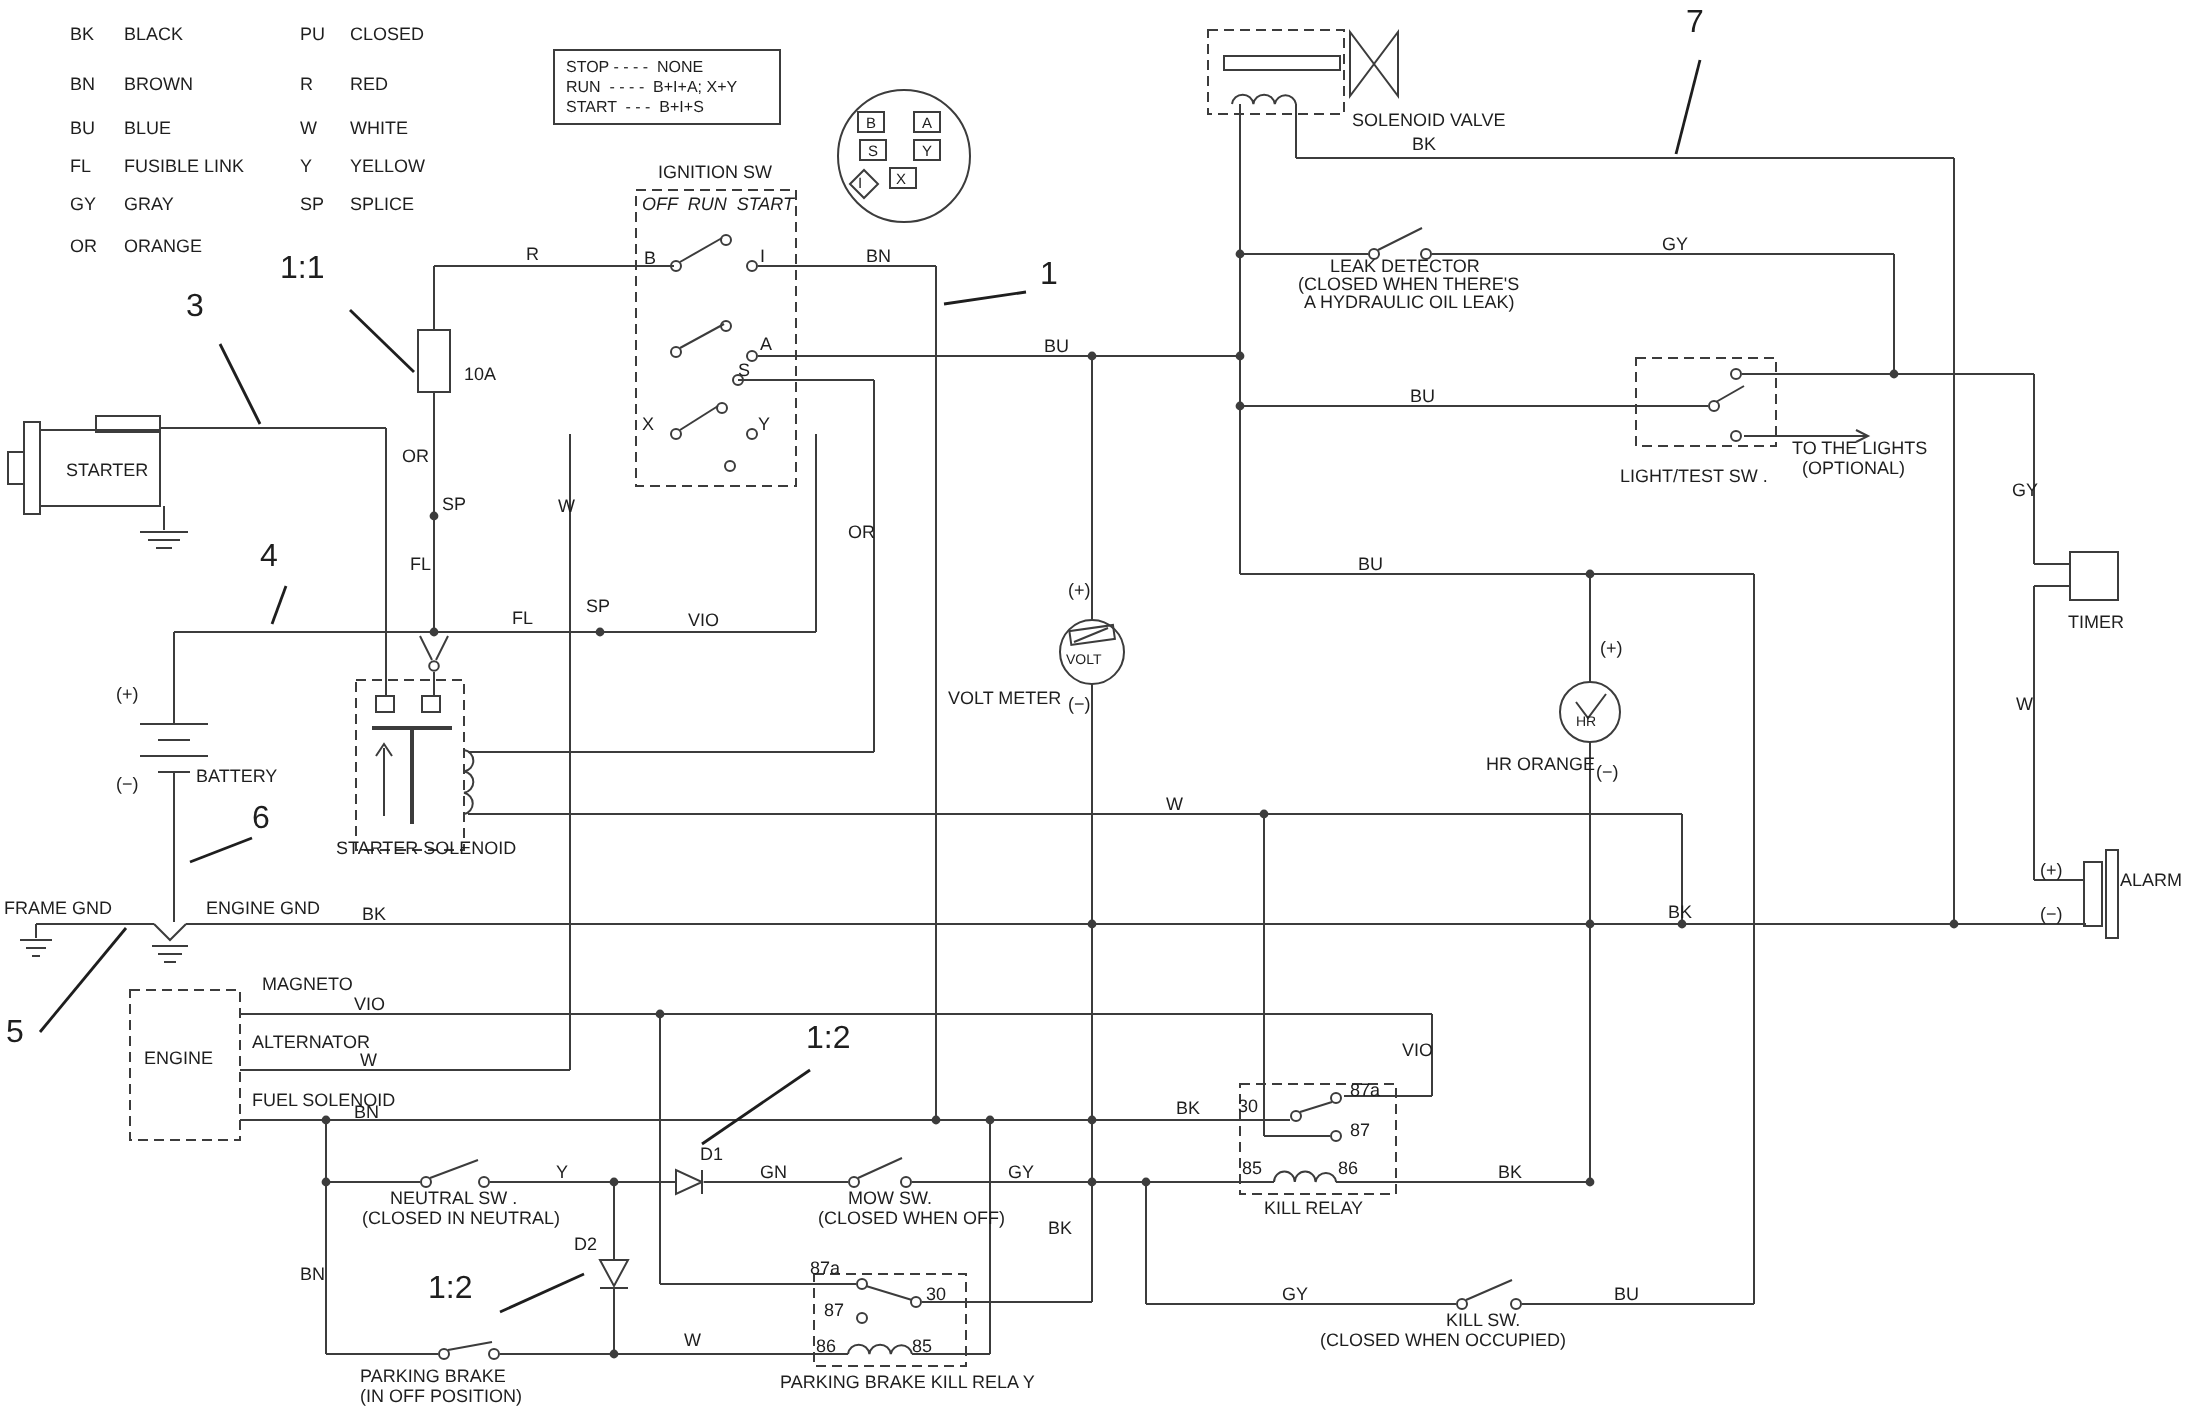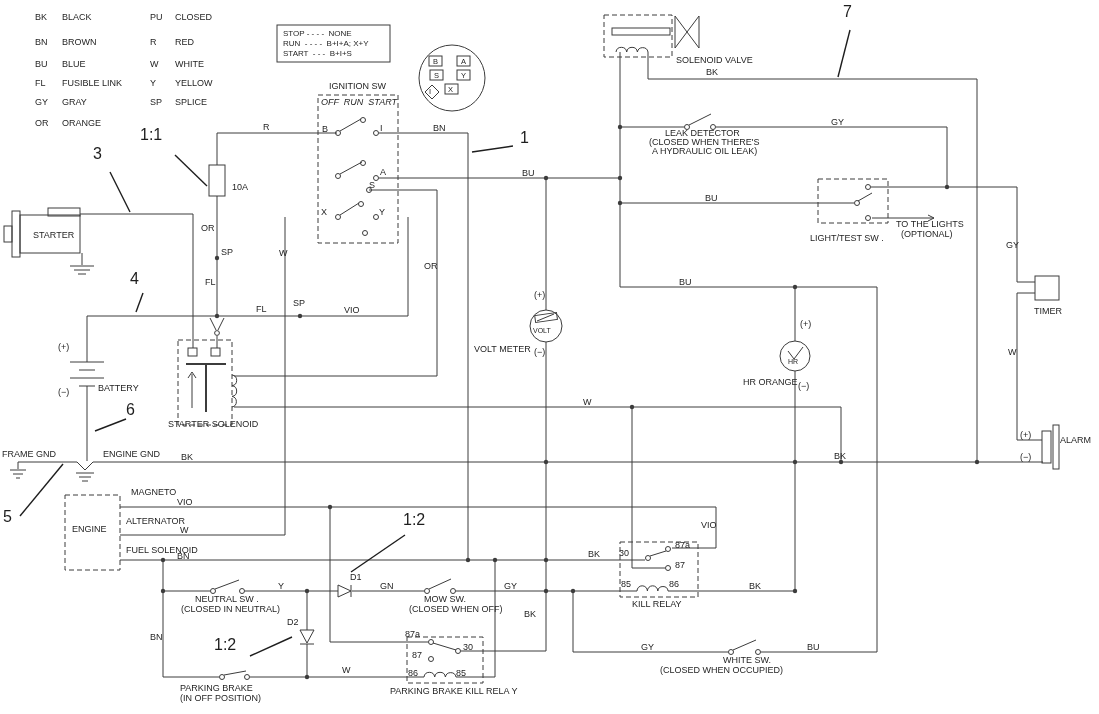--- a/index.html
+++ b/index.html
@@ -401,21 +401,21 @@
       <span class="lb" style="left: 287px; top: 617px;">D2</span>
       <span class="lb" style="left: 180px; top: 683px; text-align: center;">PARKING BRAKE</span>
       <span class="lb" style="left: 180px; top: 693px;">(IN OFF POSITION)</span>
       <span class="lb" style="left: 342px; top: 665px;">W</span>
       <span class="lb" style="left: 405px; top: 629px;">87a</span>
       <span class="lb" style="left: 412px; top: 650px;">87</span>
       <span class="lb" style="left: 463px; top: 642px;">30</span>
       <span class="lb" style="left: 408px; top: 668px;">86</span>
       <span class="lb" style="left: 456px; top: 668px;">85</span>
       <span class="lb" style="left: 390px; top: 686px;">PARKING BRAKE KILL RELA Y</span>
-      <span class="lb" style="left: 723px; top: 655px;">WHITE SW.</span>
+      <span class="lb" style="left: 723px; top: 655px;">KILL SW.</span>
       <span class="lb" style="left: 660px; top: 665px;">(CLOSED WHEN OCCUPIED)</span>
       <span class="lb" style="left: 641px; top: 642px;">GY</span>
       <span class="lb" style="left: 807px; top: 642px;">BU</span>
       <span class="lb b" style="left: 843px; top: 3px;">7</span>
       <span class="lb b" style="left: 520px; top: 129px;">1</span>
       <span class="lb b" style="left: 140px; top: 126px;">1:1</span>
       <span class="lb b" style="left: 93px; top: 145px;">3</span>
       <span class="lb b" style="left: 130px; top: 270px;">4</span>
       <span class="lb b" style="left: 126px; top: 401px;">6</span>
       <span class="lb b" style="left: 3px; top: 508px;">5</span>

